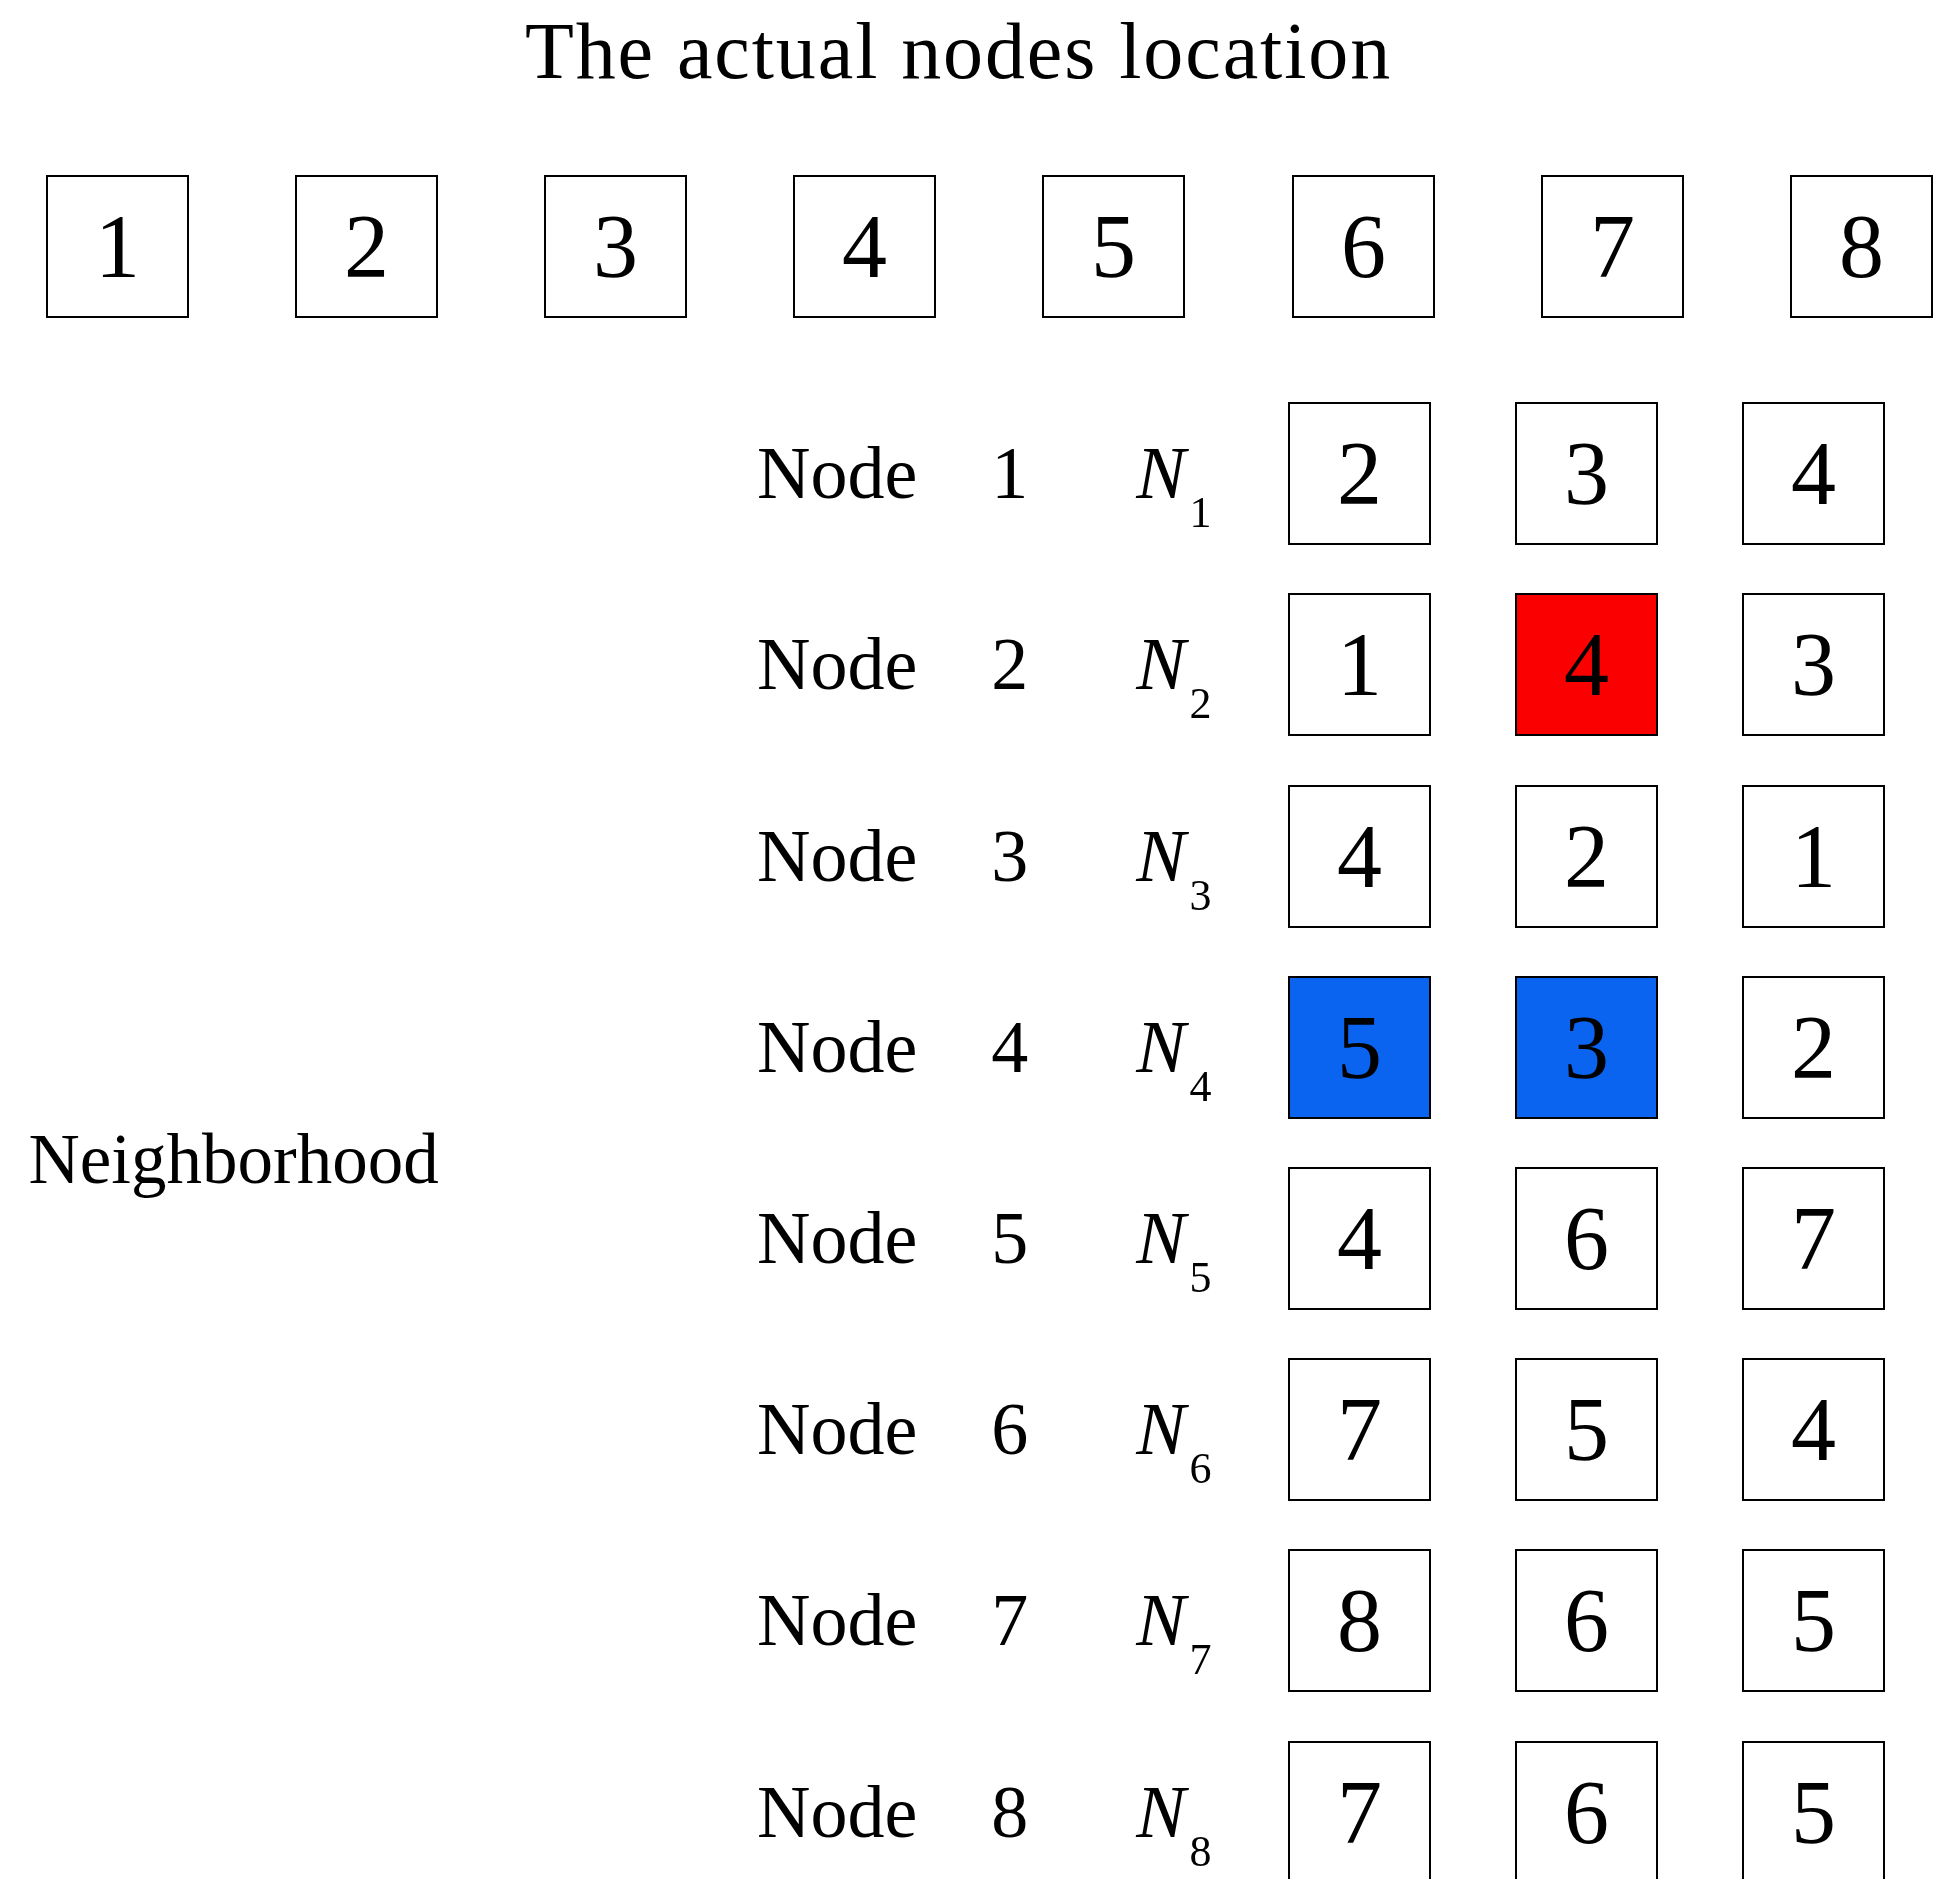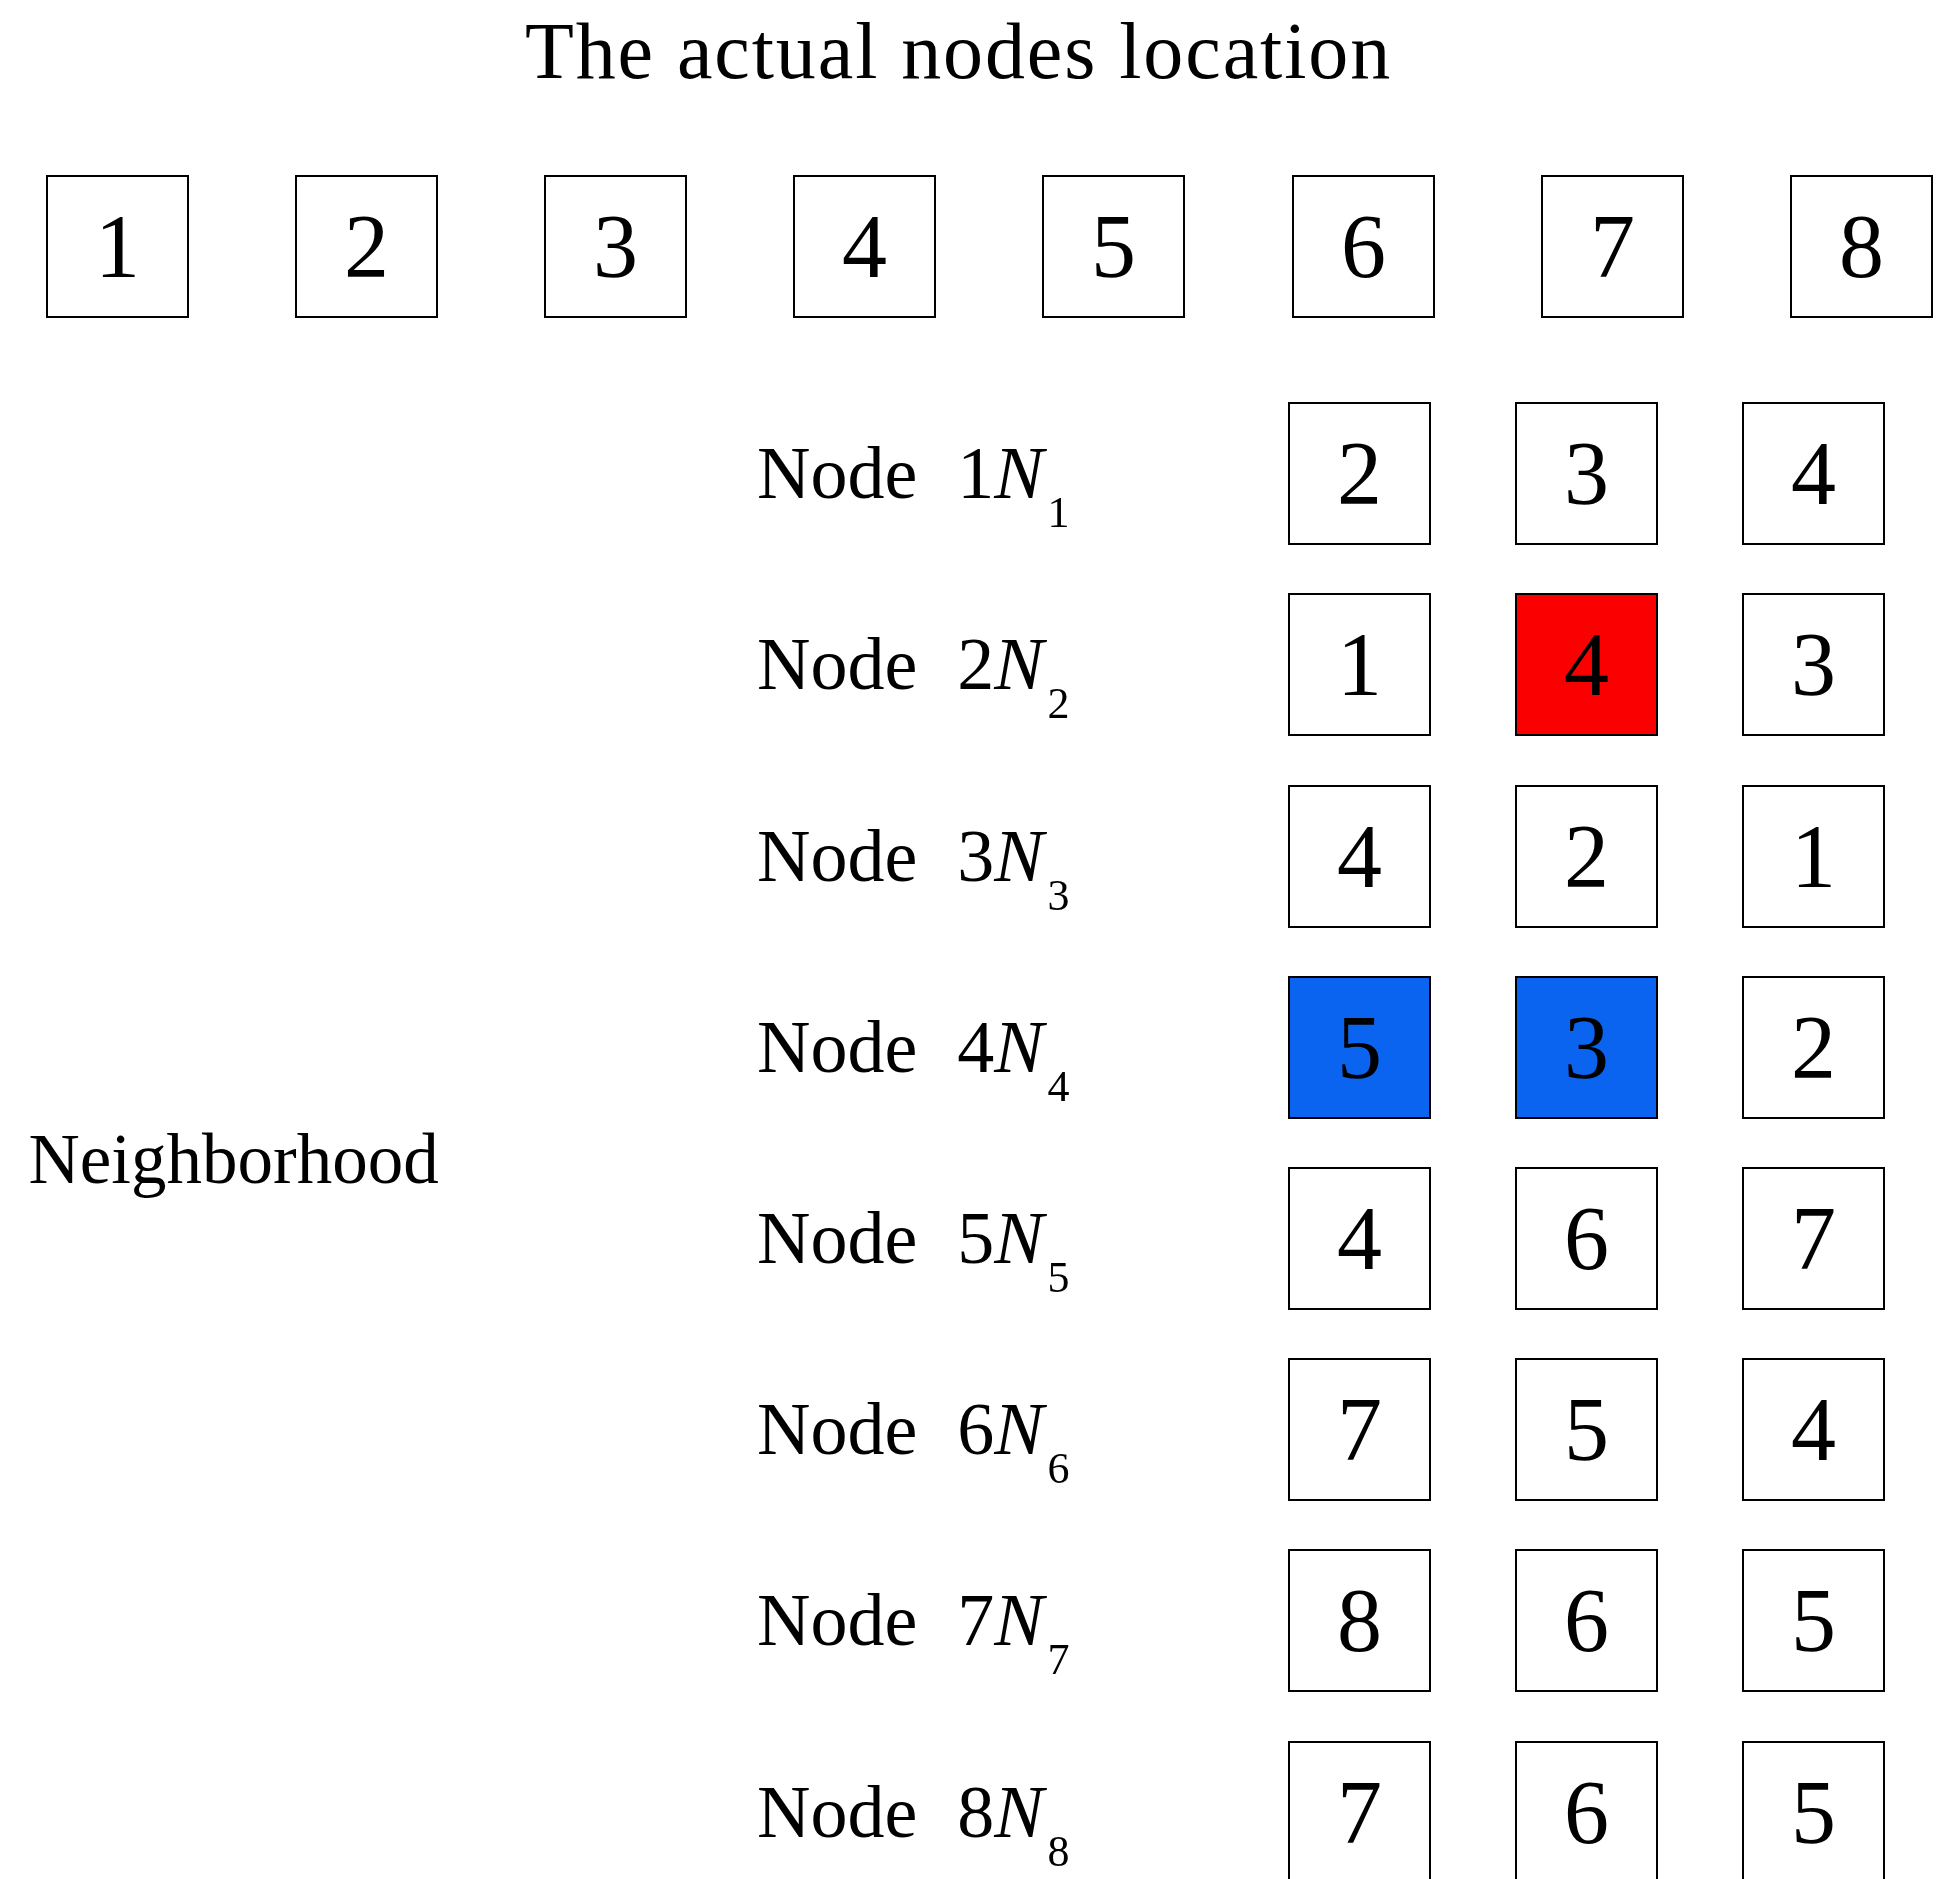--- a/index.html
+++ b/index.html
@@ -65,23 +65,24 @@
   
   .row-label {
     position: absolute;
     left: 757px;
     width: 438px;
     height: 143px;
     display: flex;
     align-items: center;
     font-size: 74px;
     white-space: pre;
+    gap: 34px;
   }
   .nnum { margin-left: 40px; }
-  .nsym { font-style: italic; }
+  .nsym { margin-left: 74px; font-style: italic; }
   .nsym sub {
     font-style: normal;
     font-size: 44px;
     line-height: 0;
     vertical-align: -28.5px;
     margin-left: 3.8px;
   }
 
   
   .side-label {

